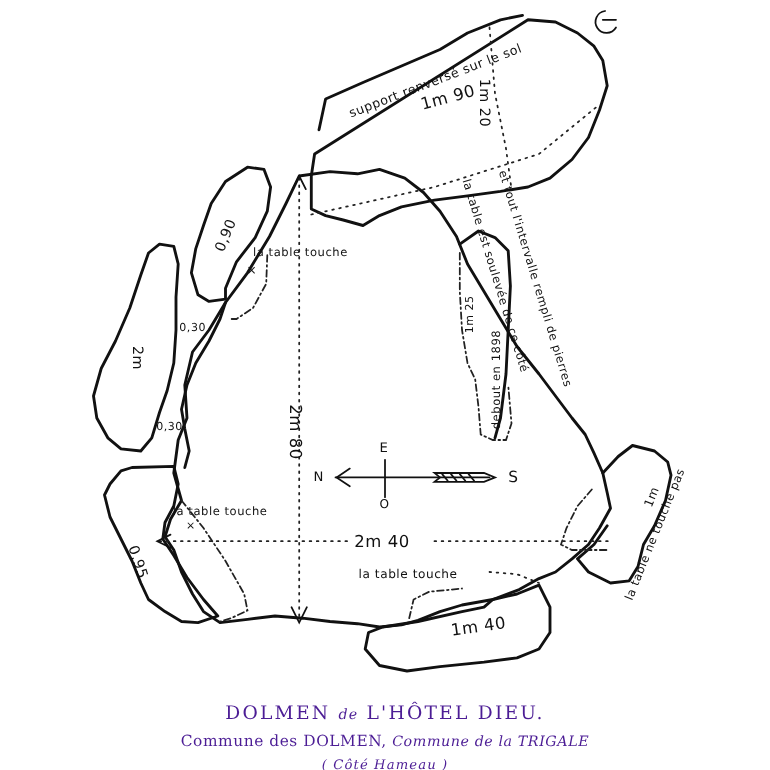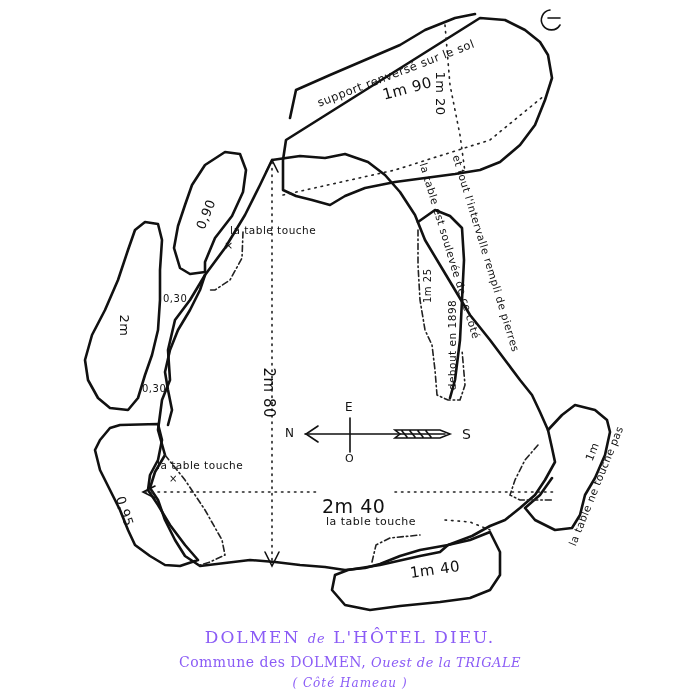--- a/index.html
+++ b/index.html
@@ -4,21 +4,21 @@
 <style>
   html, body { margin: 0; padding: 0; background: #ffffff; }
   body { width: 700px; height: 700px; overflow: hidden; position: relative; font-family: "DejaVu Sans", sans-serif; }
   #sketch { position: absolute; left: 0; top: 0; width: 700px; height: 700px; }
   .stone { fill: none; stroke: #111; stroke-width: 2.6; stroke-linejoin: round; stroke-linecap: round; }
   .thin { fill: none; stroke: #111; stroke-width: 1.6; stroke-linecap: round; }
   .dotted { fill: none; stroke: #222; stroke-width: 1.6; stroke-dasharray: 1.5 5; stroke-linecap: round; }
   .dashed { fill: none; stroke: #222; stroke-width: 1.6; stroke-dasharray: 6 3 1.5 3; stroke-linecap: round; }
   .lbl { position: absolute; white-space: nowrap; color: #111; font-family: "DejaVu Sans", sans-serif; transform-origin: 0 50%; line-height: 1; }
   .hand { font-family: "DejaVu Sans", sans-serif; letter-spacing: 0.5px; }
-  .title-block { position: absolute; left: 0; width: 700px; text-align: center; color: #8b5cf6; }
+  .title-block { position: absolute; left: 0; width: 700px; text-align: center; color: #4c1d95; margin-top: 12px; }
   #title { top: 627px; font-family: "DejaVu Serif", serif; font-size: 17px; letter-spacing: 2px; }
   #title .small { font-size: 13px; letter-spacing: 1px; font-style: italic; }
   #subtitle { top: 654px; font-family: "DejaVu Serif", serif; font-size: 14px; letter-spacing: 0.5px; }
   #subtitle .it { font-style: italic; font-size: 13px; }
   #note { top: 676px; font-family: "DejaVu Serif", serif; font-size: 12px; font-style: italic; letter-spacing: 1px; }
 </style>
 </head>
 <body>
 
 <svg id="sketch" viewBox="0 0 700 700" xmlns="http://www.w3.org/2000/svg">
@@ -77,21 +77,21 @@
 
 <span class="lbl hand" style="left:124px; top:308px; font-size:13px; transform: rotate(90deg);">2m</span>
 <span class="lbl hand" style="left:163px; top:294px; font-size:10px;">0,30</span>
 <span class="lbl hand" style="left:142px; top:384px; font-size:10px;">0,30</span>
 
 <span class="lbl hand" style="left:120px; top:490px; font-size:13px; transform: rotate(72deg);">0,95</span>
 <span class="lbl hand" style="left:157px; top:460px; font-size:10.5px;">la table touche</span>
 <span class="lbl hand" style="left:169px; top:474px; font-size:10px;">×</span>
 
 <span class="lbl hand" style="left:268px; top:360px; font-size:15px; transform: rotate(90deg);">2m 80</span>
-<span class="lbl hand" style="left:322px; top:485px; font-size:19px;margin-top:12px;">2m 40</span>
+<span class="lbl hand" style="left:322px; top:485px; font-size:15px;">2m 40</span>
 
 <span class="lbl hand" style="left:285px; top:427px; font-size:12px;">N</span>
 <span class="lbl hand" style="left:462px; top:427px; font-size:14px;">S</span>
 <span class="lbl hand" style="left:345px; top:401px; font-size:12px;">E</span>
 <span class="lbl hand" style="left:345px; top:453px; font-size:11px;">O</span>
 
 <span class="lbl hand" style="left:428px; top:298px; font-size:10px; transform: rotate(-90deg);">1m 25</span>
 <span class="lbl hand" style="left:452px; top:385px; font-size:10.5px; transform: rotate(-90deg);">debout en 1898</span>
 
 <span class="lbl hand" style="left:423px; top:158px; font-size:10.5px; transform: rotate(73deg);">la table est soulevée de ce côté</span>
@@ -103,15 +103,15 @@
 <span class="lbl hand" style="left:326px; top:516px; font-size:11px;">la table touche</span>
 <span class="lbl hand" style="left:410px; top:566px; font-size:15px; transform: rotate(-8deg);">1m 40</span>
 
 <div id="title" class="title-block">
   <span>DOLMEN</span>
   <span class="small">de</span>
   <span>L'HÔTEL DIEU.</span>
 </div>
 <div id="subtitle" class="title-block">
   <span>Commune des DOLMEN,</span>
-  <span class="it">Ouest de la TRIGALE</span>
+  <span class="it">Commune de la TRIGALE</span>
 </div>
 <div id="note" class="title-block">( Côté Hameau )</div>
 
 </body></html>

